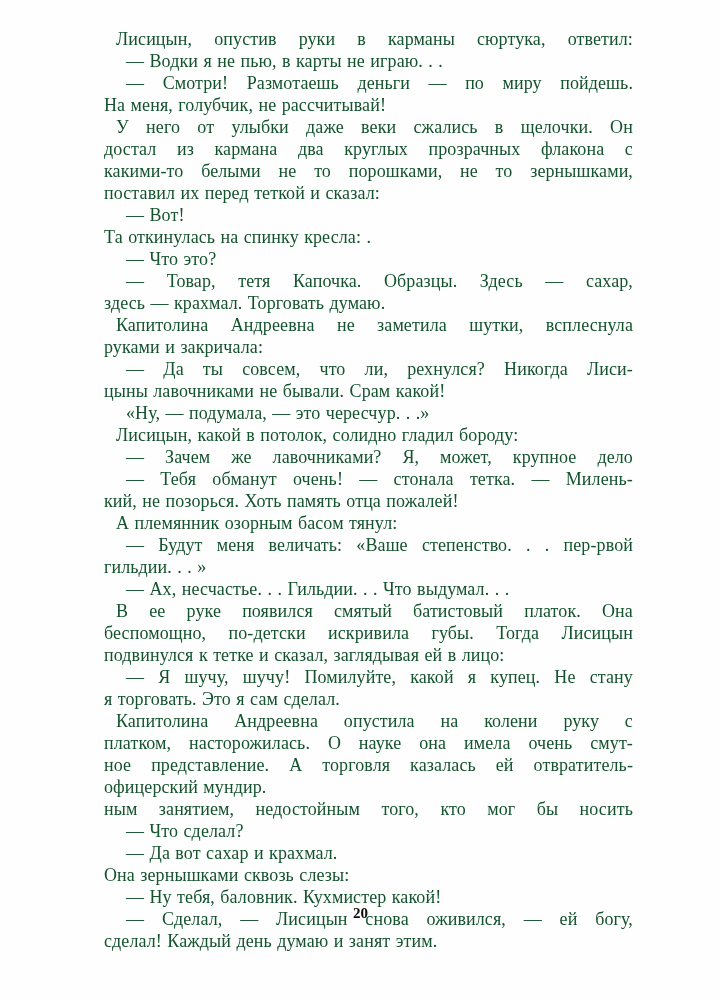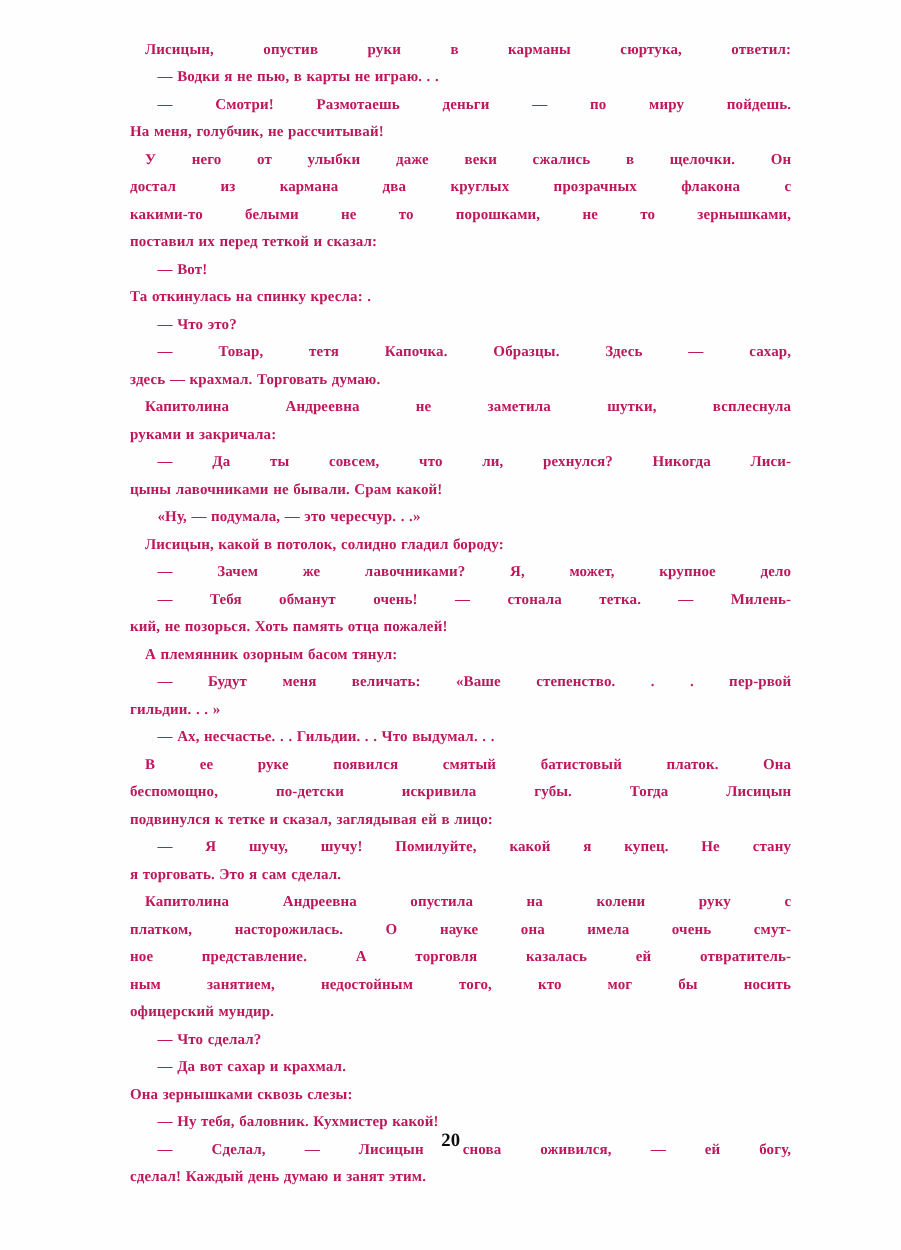--- a/index.html
+++ b/index.html
@@ -33,23 +33,23 @@
     top: 28px;
     width: 529px;
   }
 
   
   .text-line {
     display: flex;
     width: 529px;
     height: 22px;
     line-height: 22px;
-    font-size: 12px;
-    font-weight: 700;
-    color: #be185d;
+    font-size: 18px;
+    font-weight: 400;
+    color: #14532d;
     white-space: pre;
     letter-spacing: 0.1px;
     -webkit-font-smoothing: none;
   }
 
   
   .text-line.justify {
     justify-content: space-between;
   }
   
@@ -114,22 +114,22 @@
       <div class="text-line flush"><span class="word">гильдии.</span><span class="word">.</span><span class="word">.</span><span class="word">»</span></div>
       <div class="text-line flush indent-md"><span class="word">—</span><span class="word">Ах,</span><span class="word">несчастье.</span><span class="word">.</span><span class="word">.</span><span class="word">Гильдии.</span><span class="word">.</span><span class="word">.</span><span class="word">Что</span><span class="word">выдумал.</span><span class="word">.</span><span class="word">.</span></div>
       <div class="text-line justify indent-sm"><span class="word">В</span><span class="word">ее</span><span class="word">руке</span><span class="word">появился</span><span class="word">смятый</span><span class="word">батистовый</span><span class="word">платок.</span><span class="word">Она</span></div>
       <div class="text-line justify"><span class="word">беспомощно,</span><span class="word">по-детски</span><span class="word">искривила</span><span class="word">губы.</span><span class="word">Тогда</span><span class="word">Лисицын</span></div>
       <div class="text-line flush"><span class="word">подвинулся</span><span class="word">к</span><span class="word">тетке</span><span class="word">и</span><span class="word">сказал,</span><span class="word">заглядывая</span><span class="word">ей</span><span class="word">в</span><span class="word">лицо:</span></div>
       <div class="text-line justify indent-md"><span class="word">—</span><span class="word">Я</span><span class="word">шучу,</span><span class="word">шучу!</span><span class="word">Помилуйте,</span><span class="word">какой</span><span class="word">я</span><span class="word">купец.</span><span class="word">Не</span><span class="word">стану</span></div>
       <div class="text-line flush"><span class="word">я</span><span class="word">торговать.</span><span class="word">Это</span><span class="word">я</span><span class="word">сам</span><span class="word">сделал.</span></div>
       <div class="text-line justify indent-sm"><span class="word">Капитолина</span><span class="word">Андреевна</span><span class="word">опустила</span><span class="word">на</span><span class="word">колени</span><span class="word">руку</span><span class="word">с</span></div>
       <div class="text-line justify"><span class="word">платком,</span><span class="word">насторожилась.</span><span class="word">О</span><span class="word">науке</span><span class="word">она</span><span class="word">имела</span><span class="word">очень</span><span class="word">смут-</span></div>
       <div class="text-line justify"><span class="word">ное</span><span class="word">представление.</span><span class="word">А</span><span class="word">торговля</span><span class="word">казалась</span><span class="word">ей</span><span class="word">отвратитель-</span></div>
+      <div class="text-line flush"><span class="word">офицерский</span><span class="word">мундир.</span></div>
       <div class="text-line justify"><span class="word">ным</span><span class="word">занятием,</span><span class="word">недостойным</span><span class="word">того,</span><span class="word">кто</span><span class="word">мог</span><span class="word">бы</span><span class="word">носить</span></div>
-      <div class="text-line flush"><span class="word">офицерский</span><span class="word">мундир.</span></div>
       <div class="text-line flush indent-md"><span class="word">—</span><span class="word">Что</span><span class="word">сделал?</span></div>
       <div class="text-line flush indent-md"><span class="word">—</span><span class="word">Да</span><span class="word">вот</span><span class="word">сахар</span><span class="word">и</span><span class="word">крахмал.</span></div>
       <div class="text-line flush"><span class="word">Она</span><span class="word">зернышками</span><span class="word">сквозь</span><span class="word">слезы:</span></div>
       <div class="text-line flush indent-md"><span class="word">—</span><span class="word">Ну</span><span class="word">тебя,</span><span class="word">баловник.</span><span class="word">Кухмистер</span><span class="word">какой!</span></div>
       <div class="text-line justify indent-md"><span class="word">—</span><span class="word">Сделал,</span><span class="word">—</span><span class="word">Лисицын</span><span class="word">снова</span><span class="word">оживился,</span><span class="word">—</span><span class="word">ей</span><span class="word">богу,</span></div>
       <div class="text-line flush"><span class="word">сделал!</span><span class="word">Каждый</span><span class="word">день</span><span class="word">думаю</span><span class="word">и</span><span class="word">занят</span><span class="word">этим.</span></div>
     </div>
 
   <div id="page-number">20</div>
 

